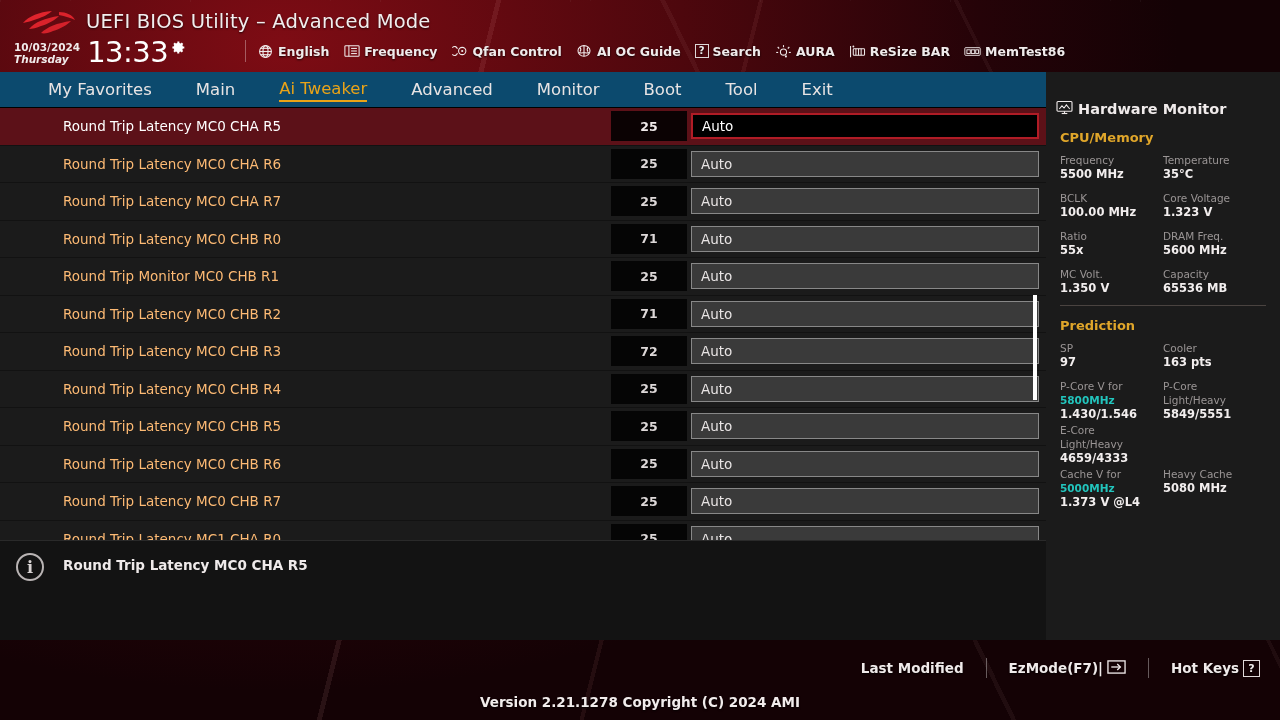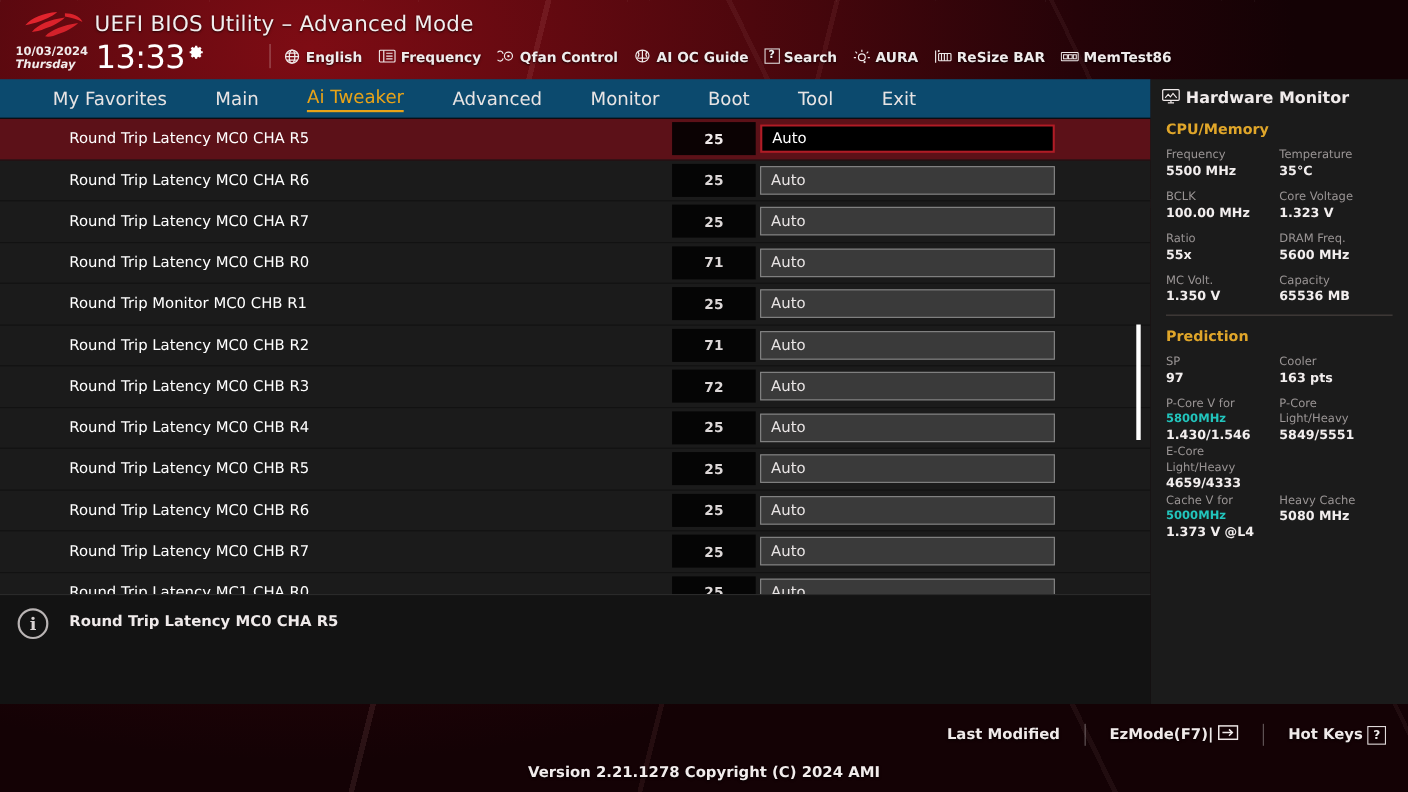--- a/index.html
+++ b/index.html
@@ -103,32 +103,32 @@
   
   .content {
     position: absolute; left: 0; top: 108px; width: 1046px; height: 432px;
     background: #1b1b1b; overflow: hidden;
   }
   .row {
     position: relative; height: 37.5px; display: flex; align-items: center;
     border-bottom: 1px solid #121212;
   }
   .row .label {
-    position: absolute; left: 63px; font-size: 13.5px; color: #ffffff;
+    position: absolute; left: 63px; font-size: 13.5px; color: #fdba74;
     font-family: "DejaVu Sans", "Liberation Sans", sans-serif;
     white-space: nowrap;
   }
   .row .numbox {
     position: absolute; left: 611px; width: 76px; height: 30px;
     background: #050505;
     display: flex; align-items: center; justify-content: center;
     font-size: 12.5px; color: #ddd8d8; font-weight: bold;
   }
   .row .valbox {
-    position: absolute; left: 691px; width: 268px; height: 26px;
+    position: absolute; left: 691px; width: 348px; height: 26px;
     background: #3a3a3a; border: 1px solid #888;
     display: flex; align-items: center;
     padding-left: 9px;
     font-size: 13.5px; color: #e8e4e4;
   }
   .row.selected { background: #5c1118; }
   .row.selected .label { color: #ffffff; }
   .row.selected .numbox { background: #0b0203; color: #f0eaea; }
   .row.selected .valbox { background: #000000; border: 2px solid #b01c26; color: #ffffff; }
 
@@ -160,21 +160,21 @@
   }
 
   
   .hwmon {
     position: absolute; left: 1046px; top: 72px; width: 234px; height: 568px;
     background: #1b1b1b;
   }
   .hw-title {
     display: flex; align-items: center; gap: 5px;
     padding: 8px 0 0 10px;
-    font-size: 14.5px; font-weight: bold; color: #f0ebeb;
+    font-size: 14.5px; font-weight: bold; color: #f0ebeb; margin-top: 20px;
   }
   .hw-section {
     margin: 12px 0 0 14px;
     font-size: 13px; font-weight: bold; color: #e0a62a;
   }
   .hw-grid { margin: 8px 0 0 14px; width: 206px; }
   .hw-pair { display: flex; margin-bottom: 9px; }
   .hw-cell { width: 103px; }
   .hw-k { font-size: 10.5px; color: #9a9595; line-height: 14px; }
   .hw-v { font-size: 11.5px; color: #f2eeee; font-weight: bold; line-height: 15px; }

